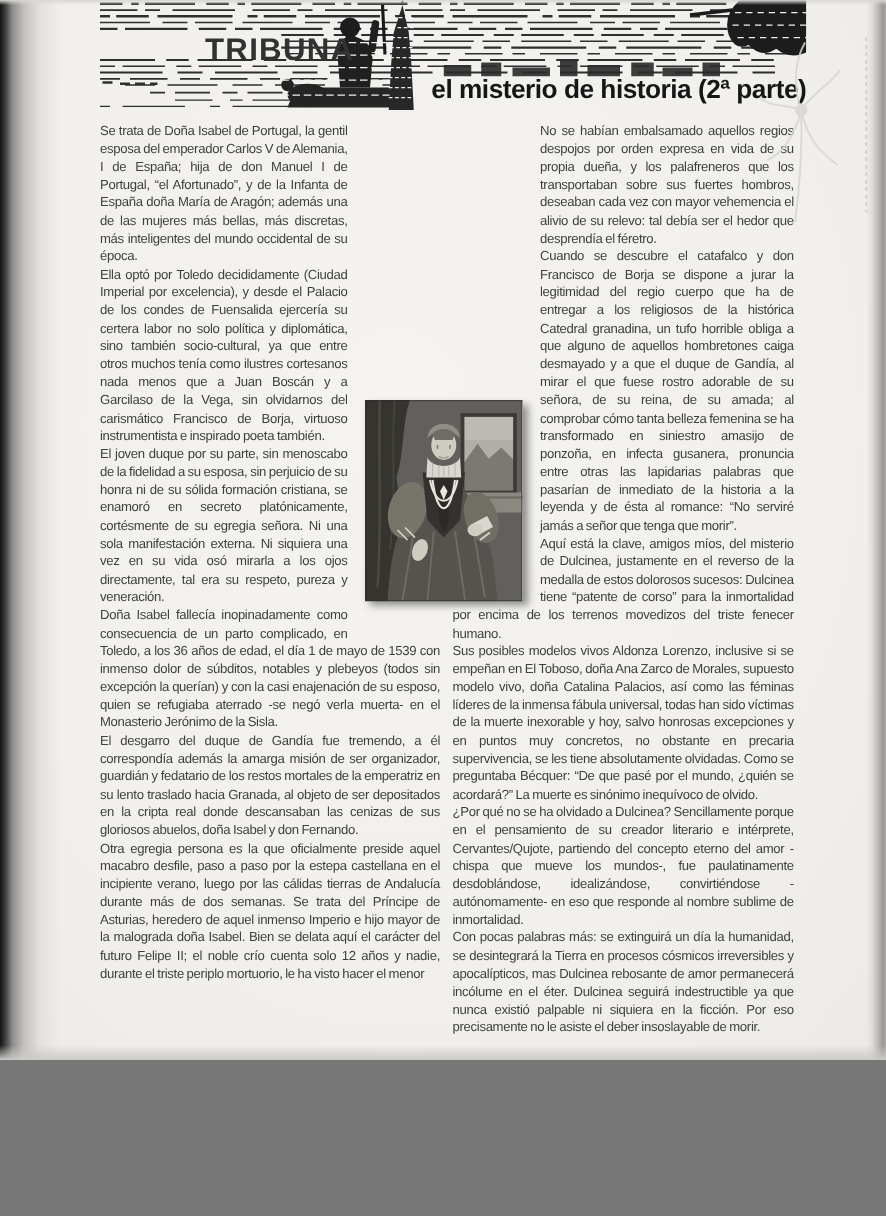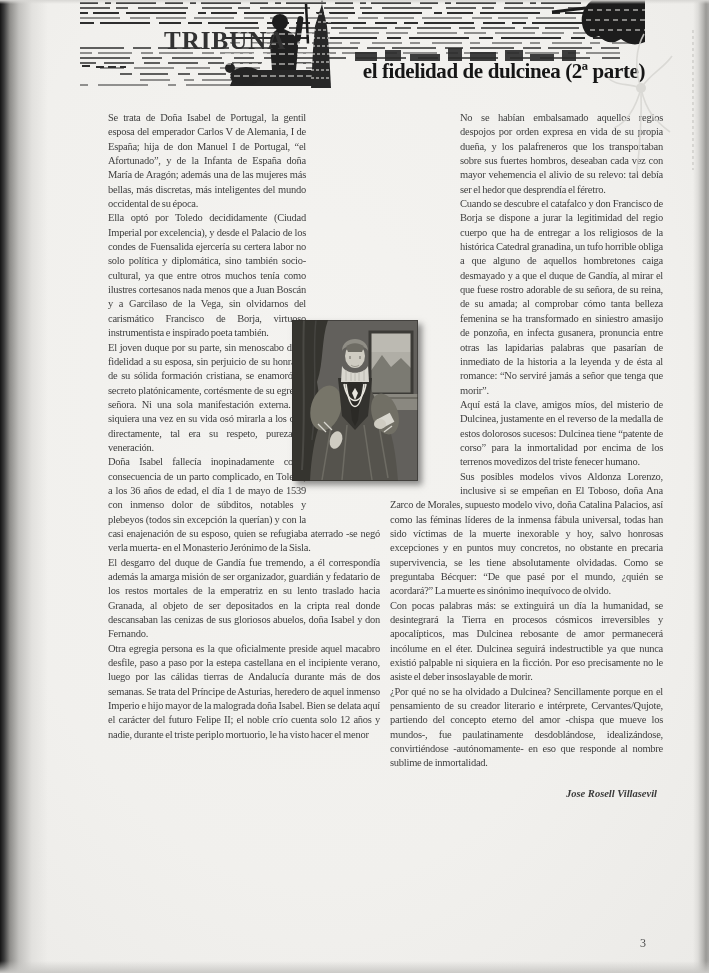--- a/index.html
+++ b/index.html
@@ -1,20 +1,20 @@
 <!DOCTYPE html>
 <html><head>
 <meta charset="utf-8">
 <title>TRIBUNA — el misterio de dulcinea (2ª parte)</title>
 <style>
   html,body { margin:0; padding:0; background:#777; }
   .page {
-    position:relative; width:709px; height:973px; overflow:hidden;
+    position:relative; width:709px; height:848px; overflow:hidden;
     background: radial-gradient(ellipse at 45% 40%, #f4f3f0 0%, #f1f0ed 60%, #ebeae7 100%);
-    font-family:Liberation Serif, serif;
+    font-family:Liberation Sans, sans-serif;
   }
   
   .edge-left { position:absolute; left:0; top:0; bottom:0; width:48px; pointer-events:none;
     background:linear-gradient(90deg,#141414 0px,#3c3c3c 4px,#8e8d8a 10px,#c2c1be 19px,#e2e1de 32px,rgba(241,240,237,0) 48px); }
   .edge-right { position:absolute; right:0; top:0; bottom:0; width:16px; pointer-events:none;
     background:linear-gradient(90deg,rgba(241,240,237,0) 0px,#dddcd9 5px,#b7b6b3 10px,#9b9a97 13px,#a9a8a5 16px); }
   .edge-bottom { position:absolute; left:0; right:0; bottom:0; height:12px; pointer-events:none;
     background:linear-gradient(0deg,#cbcac7 0px,rgba(241,240,237,0) 12px); }
   .edge-top { position:absolute; left:0; right:0; top:0; height:4px; pointer-events:none;
     background:linear-gradient(180deg,#d8d7d4 0px,rgba(241,240,237,0) 4px); }
@@ -24,21 +24,21 @@
   .tribuna {
     position:absolute; left:84px; top:28px; font-size:25px; font-weight:bold;
     color:#323232; letter-spacing:1px; line-height:1;
   }
   .article-title {
     position:absolute; top:59px; right:64px; white-space:nowrap;
     font-size:21px; font-weight:bold; color:#161616; letter-spacing:-0.4px; line-height:1.2;
   }
 
   
-  .col { position:absolute; top:111px;margin-left:28px; }
+  .col { position:absolute; top:98px; }
   .col-left  { left:80px;  width:272px; }
   .col-right { left:362px; width:273px; }
   .col p {
     margin:0; text-align:justify; font-size:10.5px; line-height:14.35px;
     color:#3f3f3f; letter-spacing:-0.25px; word-spacing:-0.5px;
   }
   .wrap-spacer-left  { float:right; width:66px; height:186px; margin-top:222px; margin-left:8px; }
   .wrap-spacer-right { float:left;  width:62px; height:170px; margin-top:217px; margin-right:8px; }
 
   .signature { margin-top:13px; text-align:right; padding-right:6px; }
@@ -142,40 +142,40 @@
       </g>
 
       <g stroke="#2e2e2e" stroke-width="2">
         <line x1="2" y1="66" x2="10" y2="66"></line>
         <line x1="16" y1="67" x2="46" y2="67" stroke-dasharray="8 4"></line>
       </g>
     </svg>
 
     <div class="tribuna">TRIBUNA</div>
   </div>
-  <div class="article-title">el fidelidad de dulcinea (2ª parte)</div>
+  <div class="article-title">el misterio de historia (2ª parte)</div>
 
   <div class="col col-left">
     <div class="wrap-spacer-left"></div>
   <p>Se trata de Doña Isabel de Portugal, la gentil esposa del emperador Carlos V de Alemania, I de España; hija de don Manuel I de Portugal, “el Afortunado”, y de la Infanta de España doña María de Aragón; además una de las mujeres más bellas, más discretas, más inteligentes del mundo occidental de su época.</p>
       <p>Ella optó por Toledo decididamente (Ciudad Imperial por excelencia), y desde el Palacio de los condes de Fuensalida ejercería su certera labor no solo política y diplomática, sino también socio-cultural, ya que entre otros muchos tenía como ilustres cortesanos nada menos que a Juan Boscán y a Garcilaso de la Vega, sin olvidarnos del carismático Francisco de Borja, virtuoso instrumentista e inspirado poeta también.</p>
       <p>El joven duque por su parte, sin menoscabo de la fidelidad a su esposa, sin perjuicio de su honra ni de su sólida formación cristiana, se enamoró en secreto platónicamente, cortésmente de su egregia señora. Ni una sola manifestación externa. Ni siquiera una vez en su vida osó mirarla a los ojos directamente, tal era su respeto, pureza y veneración.</p>
       <p>Doña Isabel fallecía inopinadamente como consecuencia de un parto complicado, en Toledo, a los 36 años de edad, el día 1 de mayo de 1539 con inmenso dolor de súbditos, notables y plebeyos (todos sin excepción la querían) y con la casi enajenación de su esposo, quien se refugiaba aterrado -se negó verla muerta- en el Monasterio Jerónimo de la Sisla.</p>
       <p>El desgarro del duque de Gandía fue tremendo, a él correspondía además la amarga misión de ser organizador, guardián y fedatario de los restos mortales de la emperatriz en su lento traslado hacia Granada, al objeto de ser depositados en la cripta real donde descansaban las cenizas de sus gloriosos abuelos, doña Isabel y don Fernando.</p>
       <p>Otra egregia persona es la que oficialmente preside aquel macabro desfile, paso a paso por la estepa castellana en el incipiente verano, luego por las cálidas tierras de Andalucía durante más de dos semanas. Se trata del Príncipe de Asturias, heredero de aquel inmenso Imperio e hijo mayor de la malograda doña Isabel. Bien se delata aquí el carácter del futuro Felipe II; el noble crío cuenta solo 12 años y nadie, durante el triste periplo mortuorio, le ha visto hacer el menor</p>
     </div>
 
   <div class="col col-right">
     <div class="wrap-spacer-right"></div>
       <p>No se habían embalsamado aquellos regios despojos por orden expresa en vida de su propia dueña, y los palafreneros que los transportaban sobre sus fuertes hombros, deseaban cada vez con mayor vehemencia el alivio de su relevo: tal debía ser el hedor que desprendía el féretro.</p>
       <p>Cuando se descubre el catafalco y don Francisco de Borja se dispone a jurar la legitimidad del regio cuerpo que ha de entregar a los religiosos de la histórica Catedral granadina, un tufo horrible obliga a que alguno de aquellos hombretones caiga desmayado y a que el duque de Gandía, al mirar el que fuese rostro adorable de su señora, de su reina, de su amada; al comprobar cómo tanta belleza femenina se ha transformado en siniestro amasijo de ponzoña, en infecta gusanera, pronuncia entre otras las lapidarias palabras que pasarían de inmediato de la historia a la leyenda y de ésta al romance: “No serviré jamás a señor que tenga que morir”.</p>
       <p>Aquí está la clave, amigos míos, del misterio de Dulcinea, justamente en el reverso de la medalla de estos dolorosos sucesos: Dulcinea tiene “patente de corso” para la inmortalidad por encima de los terrenos movedizos del triste fenecer humano.</p>
       <p>Sus posibles modelos vivos Aldonza Lorenzo, inclusive si se empeñan en El Toboso, doña Ana Zarco de Morales, supuesto modelo vivo, doña Catalina Palacios, así como las féminas líderes de la inmensa fábula universal, todas han sido víctimas de la muerte inexorable y hoy, salvo honrosas excepciones y en puntos muy concretos, no obstante en precaria supervivencia, se les tiene absolutamente olvidadas. Como se preguntaba Bécquer: “De que pasé por el mundo, ¿quién se acordará?” La muerte es sinónimo inequívoco de olvido.</p>
+      <p>¿Por qué no se ha olvidado a Dulcinea? Sencillamente porque en el pensamiento de su creador literario e intérprete, Cervantes/Qujote, partiendo del concepto eterno del amor -chispa que mueve los mundos-, fue paulatinamente desdoblándose, idealizándose, convirtiéndose -autónomamente- en eso que responde al nombre sublime de inmortalidad.</p>
       <p>Con pocas palabras más: se extinguirá un día la humanidad, se desintegrará la Tierra en procesos cósmicos irreversibles y apocalípticos, mas Dulcinea rebosante de amor permanecerá incólume en el éter. Dulcinea seguirá indestructible ya que nunca existió palpable ni siquiera en la ficción. Por eso precisamente no le asiste el deber insoslayable de morir.</p>
-      <p>¿Por qué no se ha olvidado a Dulcinea? Sencillamente porque en el pensamiento de su creador literario e intérprete, Cervantes/Qujote, partiendo del concepto eterno del amor -chispa que mueve los mundos-, fue paulatinamente desdoblándose, idealizándose, convirtiéndose -autónomamente- en eso que responde al nombre sublime de inmortalidad.</p>
     <div class="signature">
       <div>Jose Rosell Villasevil</div>
     </div>
   </div>
 
   <div class="portrait">
     <svg width="126" height="161" viewBox="0 0 126 161">
       <rect x="0" y="0" width="126" height="161" fill="#62605c"></rect>
 
       <path d="M0,0 L36,0 C29,20 32,42 25,62 C31,92 23,122 29,161 L0,161 Z" fill="#35342f"></path>

